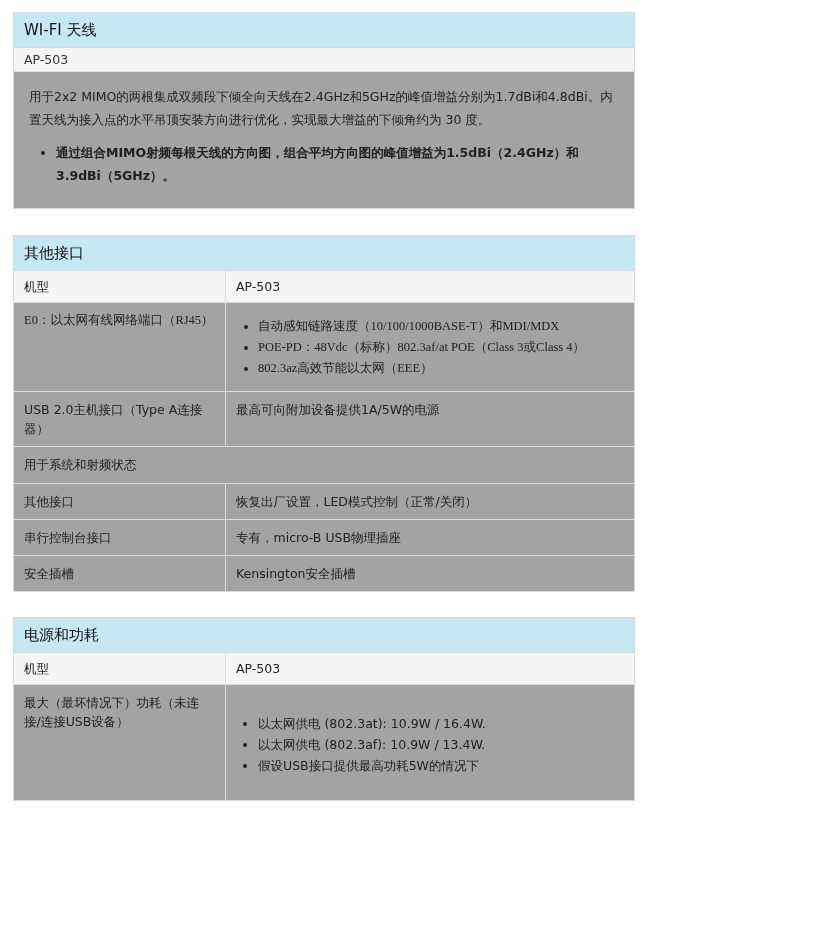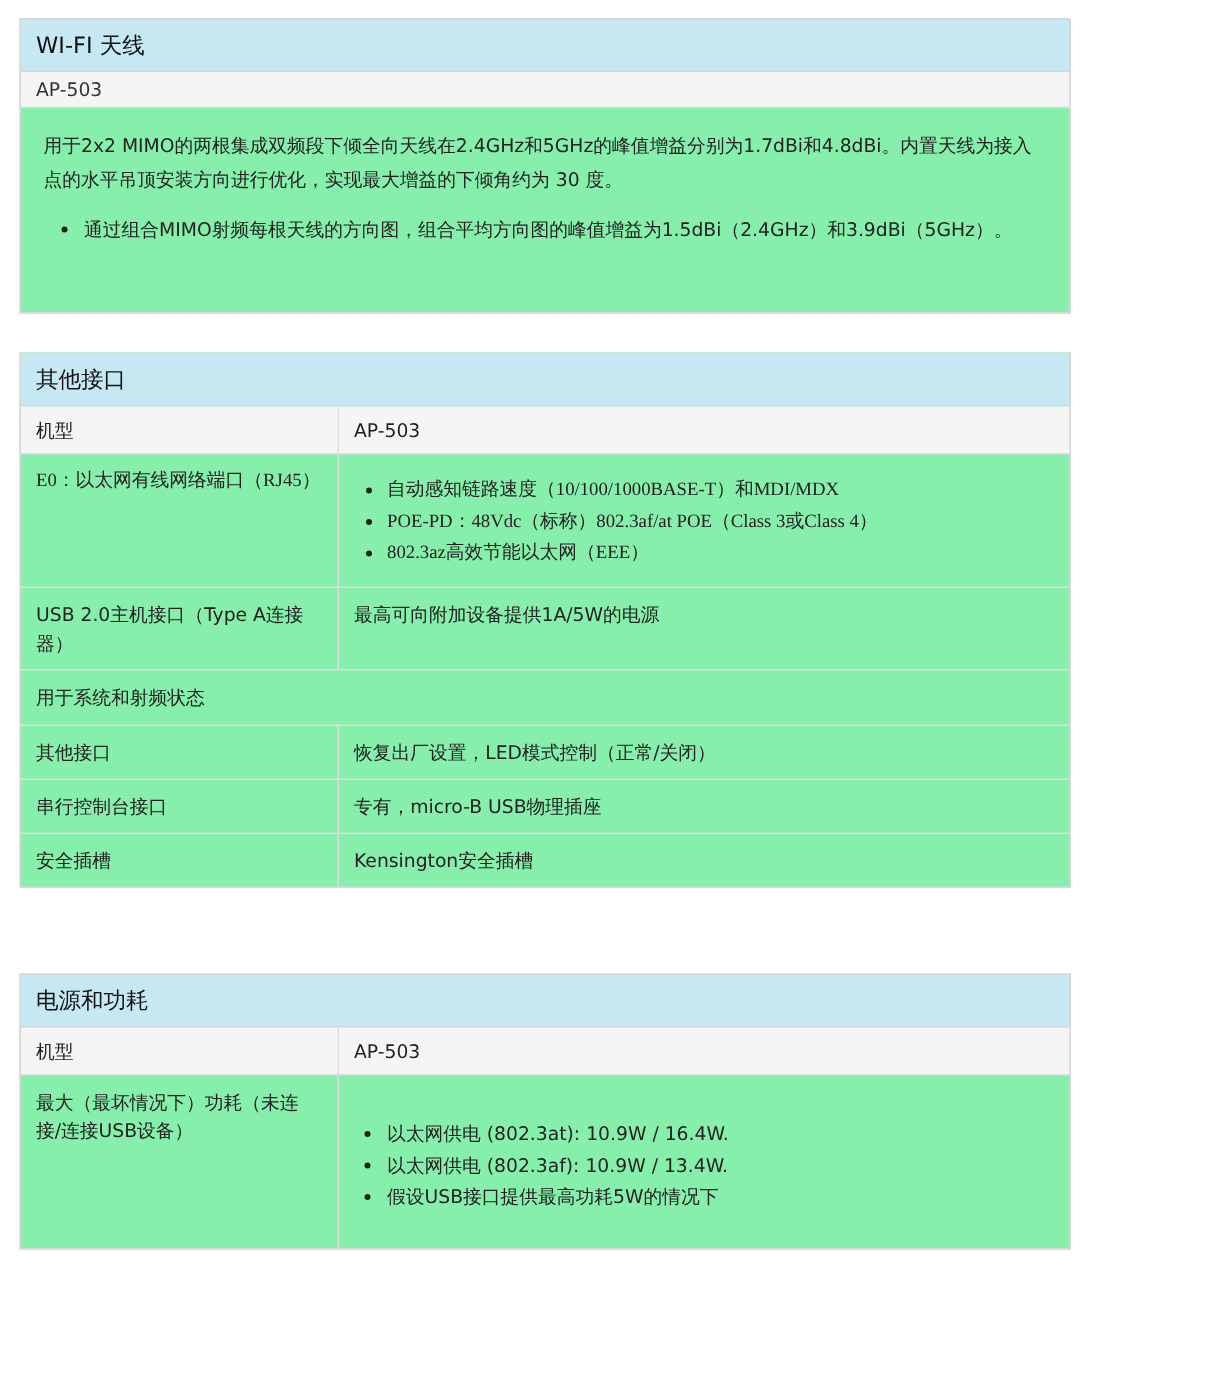--- a/index.html
+++ b/index.html
@@ -3,41 +3,41 @@
 <meta charset="utf-8">
 <style>
   html,body{margin:0;padding:0;}
   body{
     width:814px;height:933px;background:#ffffff;
     font-family:"DejaVu Sans","Liberation Sans",sans-serif;
     color:#212121;-webkit-font-smoothing:antialiased;
   }
   .page{padding:12px 13px 0 13px;}
   .section{
-    width:701px;box-sizing:border-box;
-    border:1px solid #d8d8d8;background:#86efac;
+    width:622px;box-sizing:border-box;
+    border:1px solid #d8d8d8;background:#a3a3a3;
   }
   .sec-gap-sm{margin-bottom:26px;}
-  .sec-gap-lg{margin-bottom:57px;}
+  .sec-gap-lg{margin-bottom:25px;}
   .sec-header{
     background:#c5e8f3;height:34px;display:flex;align-items:center;
     padding:0 10px;font-size:15px;color:#111;
     border-bottom:1px solid #cfd9dd;
   }
   
   .model-row-full{
     background:#f5f5f5;padding:4px 10px;font-size:12.5px;
     border-bottom:1px solid #dedede;color:#333;
   }
   .body-cell{
     padding:13px 15px;font-size:12.5px;line-height:23px;min-height:110px;
   }
   .body-cell p{margin:0;}
   .body-cell ul{margin:10px 0 0 0;padding-left:27px;}
-  .body-cell li{margin:0;}
+  .body-cell li{margin:0;font-weight:bold;}
   
   .trow{display:flex;align-items:stretch;}
   .trow + .trow{border-top:1px solid #dedede;}
   .thead-row{background:#f5f5f5;}
   .cell{box-sizing:border-box;font-size:12.5px;line-height:19px;}
   .lab{
     width:212px;flex:0 0 212px;padding:8px 10px;
     border-right:1px solid #dedede;
   }
   .val{flex:1 1 auto;padding:8px 10px;}

